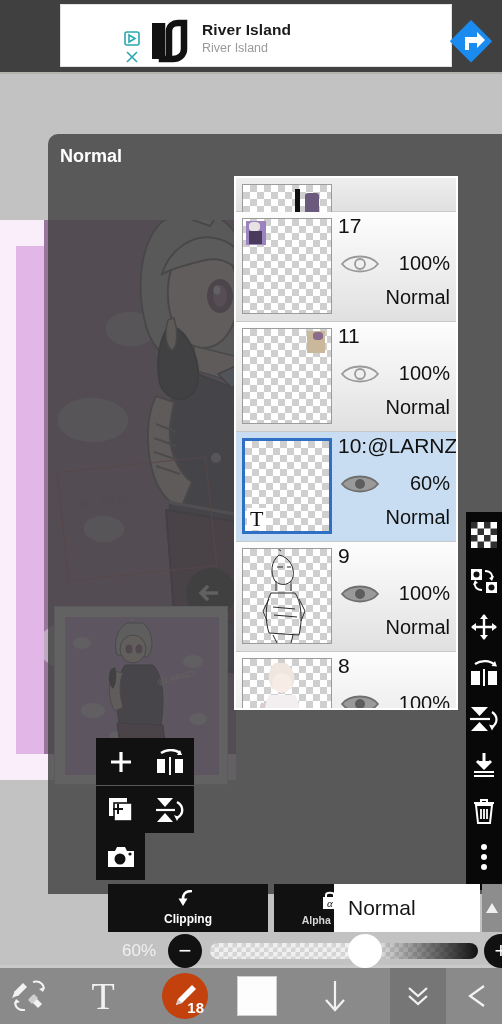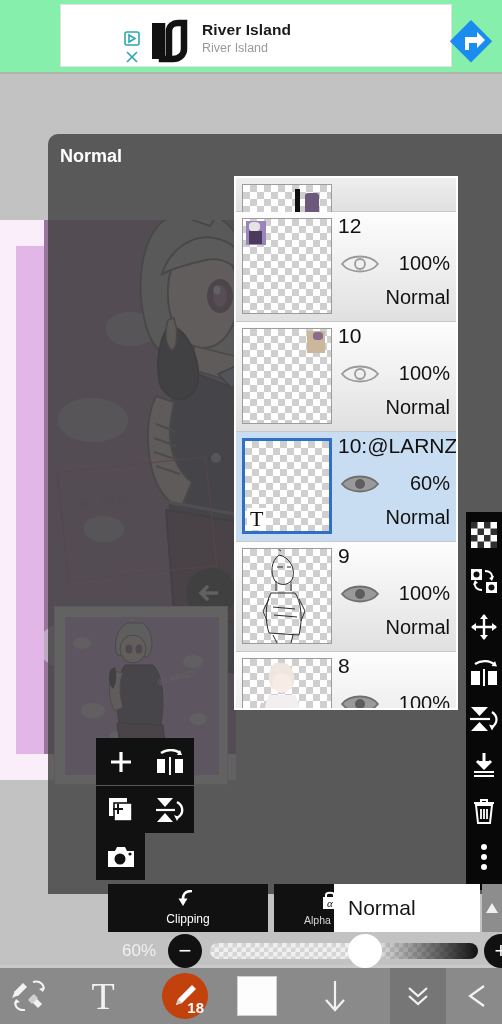--- a/index.html
+++ b/index.html
@@ -7,21 +7,21 @@
     width: 502px; height: 1024px;
     overflow: hidden;
     background: #c9c9c9;
     font-family: "Liberation Sans", sans-serif;
   }
   #app { position: relative; width: 502px; height: 1024px; }
 
   
   #ad-bar {
     position: absolute; left: 0; top: 0; width: 502px; height: 72px;
-    background: #86efac;
+    background: #404040;
   }
   #ad-inner {
     position: absolute; left: 60px; top: 4px; width: 392px; height: 63px;
     background: #ffffff; border: 1px solid #e2e2e2;
   }
   #ad-choices { position: absolute; left: 63px; top: 26px; width: 20px; height: 34px; }
   .adc-tri { fill: none; stroke: #2aa8b0; stroke-width: 1.6; }
   #ad-logo { position: absolute; left: 85px; top: 14px; width: 48px; height: 44px; }
   #ad-title {
     position: absolute; left: 141px; top: 16px;
@@ -154,21 +154,21 @@
 
   
   #btn-row { position: absolute; left: 108px; top: 884px; width: 394px; height: 48px; }
   .blk-btn {
     position: absolute; top: 0; height: 48px; background: #111111;
     display: flex; flex-direction: column; align-items: center; justify-content: center;
     color: #ffffff;
   }
   #btn-clipping { left: 0; width: 160px; }
   #btn-alphalock { left: 166px; width: 112px; }
-  .blk-label { font-size: 12px; margin-top: 4px; }
+  .blk-label { font-size: 12px; margin-top: 4px; font-weight: bold; }
   .blk-label.small { font-size: 10.5px; color: #d6d6d6; }
   #blend-select {
     position: absolute; left: 226px; top: 0; width: 146px; height: 48px;
     background: #ffffff; display: flex; align-items: center;
   }
   #blend-value { margin-left: 14px; font-size: 21px; color: #161616; }
   #blend-arrow {
     position: absolute; left: 374px; top: 0; width: 20px; height: 48px;
     background: #8d8d8d; display: flex; align-items: center; justify-content: center;
   }
@@ -367,35 +367,35 @@
         <div class="layer-opacity" style="top:78px;">100%</div>
         <div class="layer-mode" style="top:112px;">Normal</div>
       </div>
 
       <div class="layer-row">
         <div class="layer-thumb">
           <div style="position:absolute;left:3px;top:2px;width:20px;height:24px;background:#9b84bd;"></div>
           <div style="position:absolute;left:6px;top:3px;width:11px;height:9px;background:#e8e3e3;border-radius:40%;"></div>
           <div style="position:absolute;left:6px;top:12px;width:13px;height:13px;background:#4a3a5c;"></div>
         </div>
-        <div class="layer-name">12</div>
+        <div class="layer-name">17</div>
         <svg class="layer-eye" viewBox="0 0 40 24">
           <path d="M2 12 C10 2 30 2 38 12 C30 22 10 22 2 12 Z" fill="none" stroke="#9a9a9a" stroke-width="1.8"></path>
           <circle cx="20" cy="12" r="5" fill="none" stroke="#9a9a9a" stroke-width="1.8"></circle>
         </svg>
         <div class="layer-opacity">100%</div>
         <div class="layer-mode">Normal</div>
       </div>
 
       <div class="layer-row">
         <div class="layer-thumb">
           <div style="position:absolute;right:6px;top:2px;width:18px;height:22px;background:#c9b89a;"></div>
           <div style="position:absolute;right:8px;top:3px;width:10px;height:8px;background:#8a6a8d;border-radius:40%;"></div>
         </div>
-        <div class="layer-name">10</div>
+        <div class="layer-name">11</div>
         <svg class="layer-eye" viewBox="0 0 40 24">
           <path d="M2 12 C10 2 30 2 38 12 C30 22 10 22 2 12 Z" fill="none" stroke="#9a9a9a" stroke-width="1.8"></path>
           <circle cx="20" cy="12" r="5" fill="none" stroke="#9a9a9a" stroke-width="1.8"></circle>
         </svg>
         <div class="layer-opacity">100%</div>
         <div class="layer-mode">Normal</div>
       </div>
 
       <div class="layer-row selected">
         <div class="layer-thumb">

